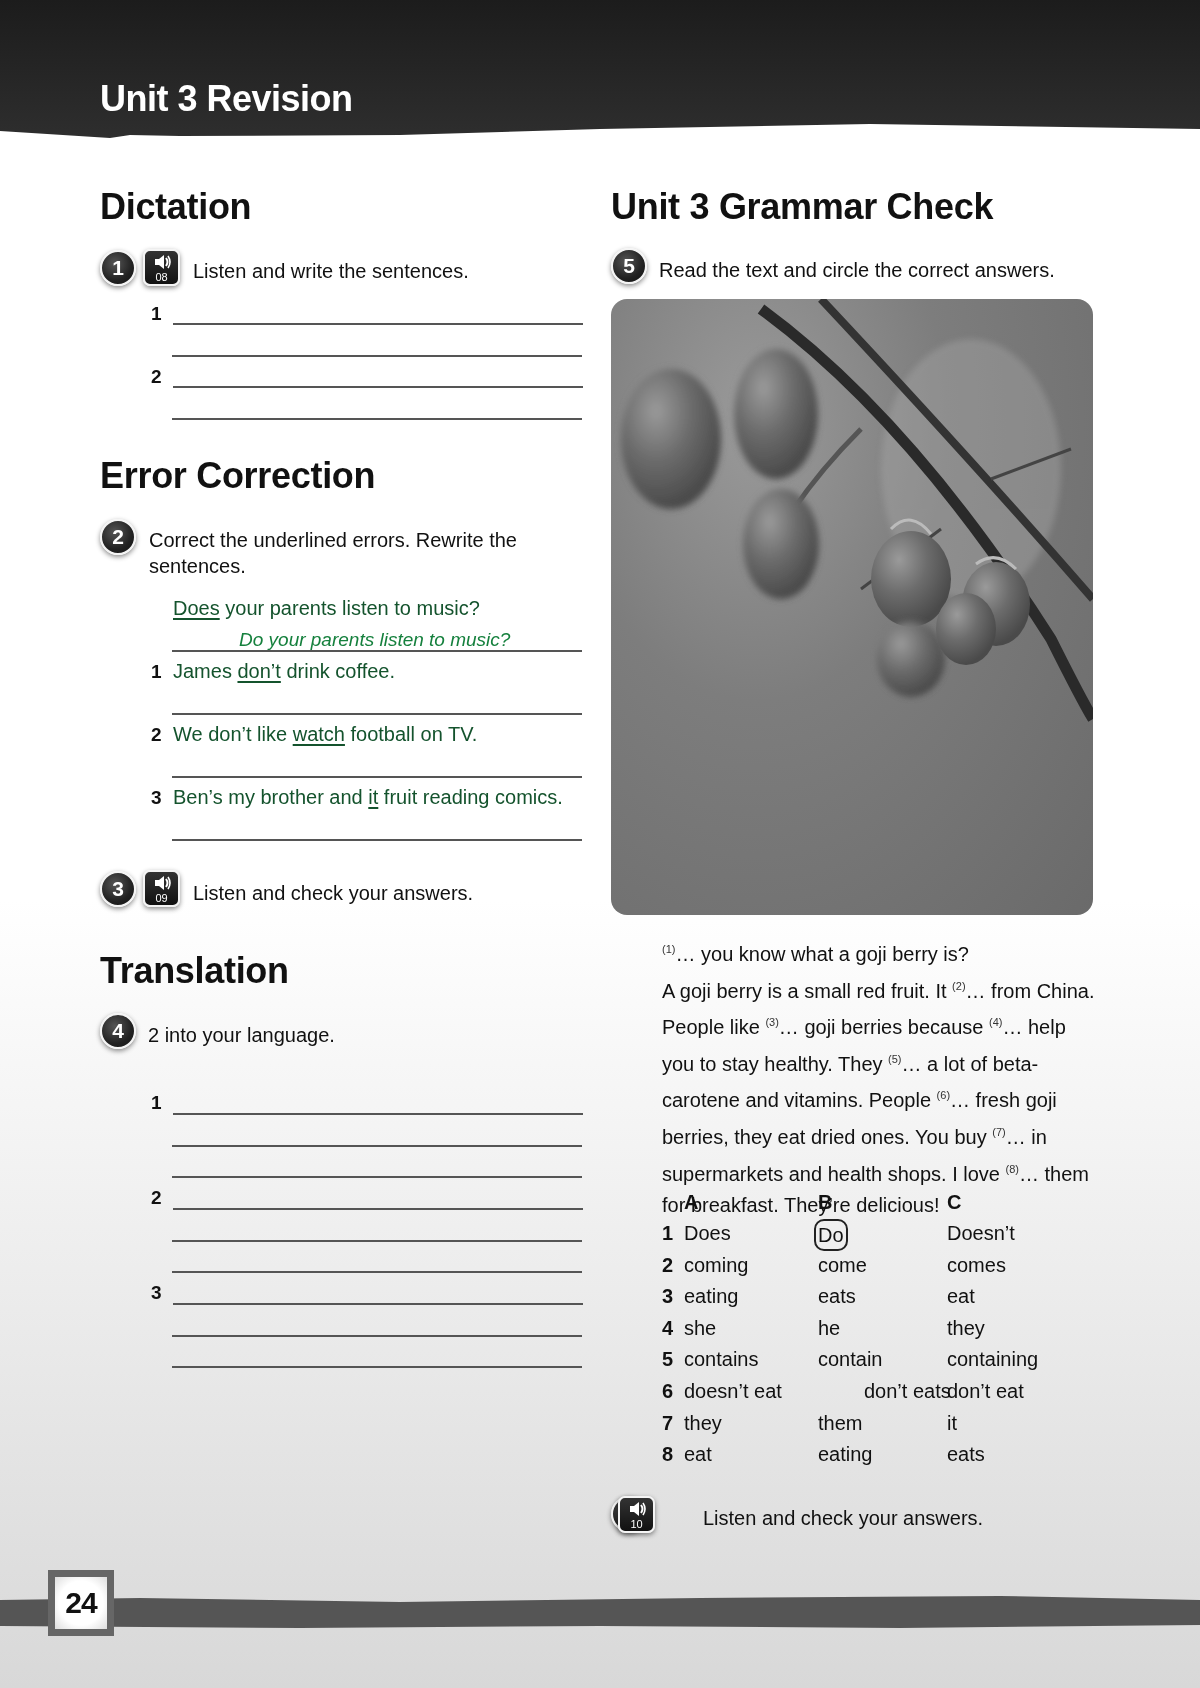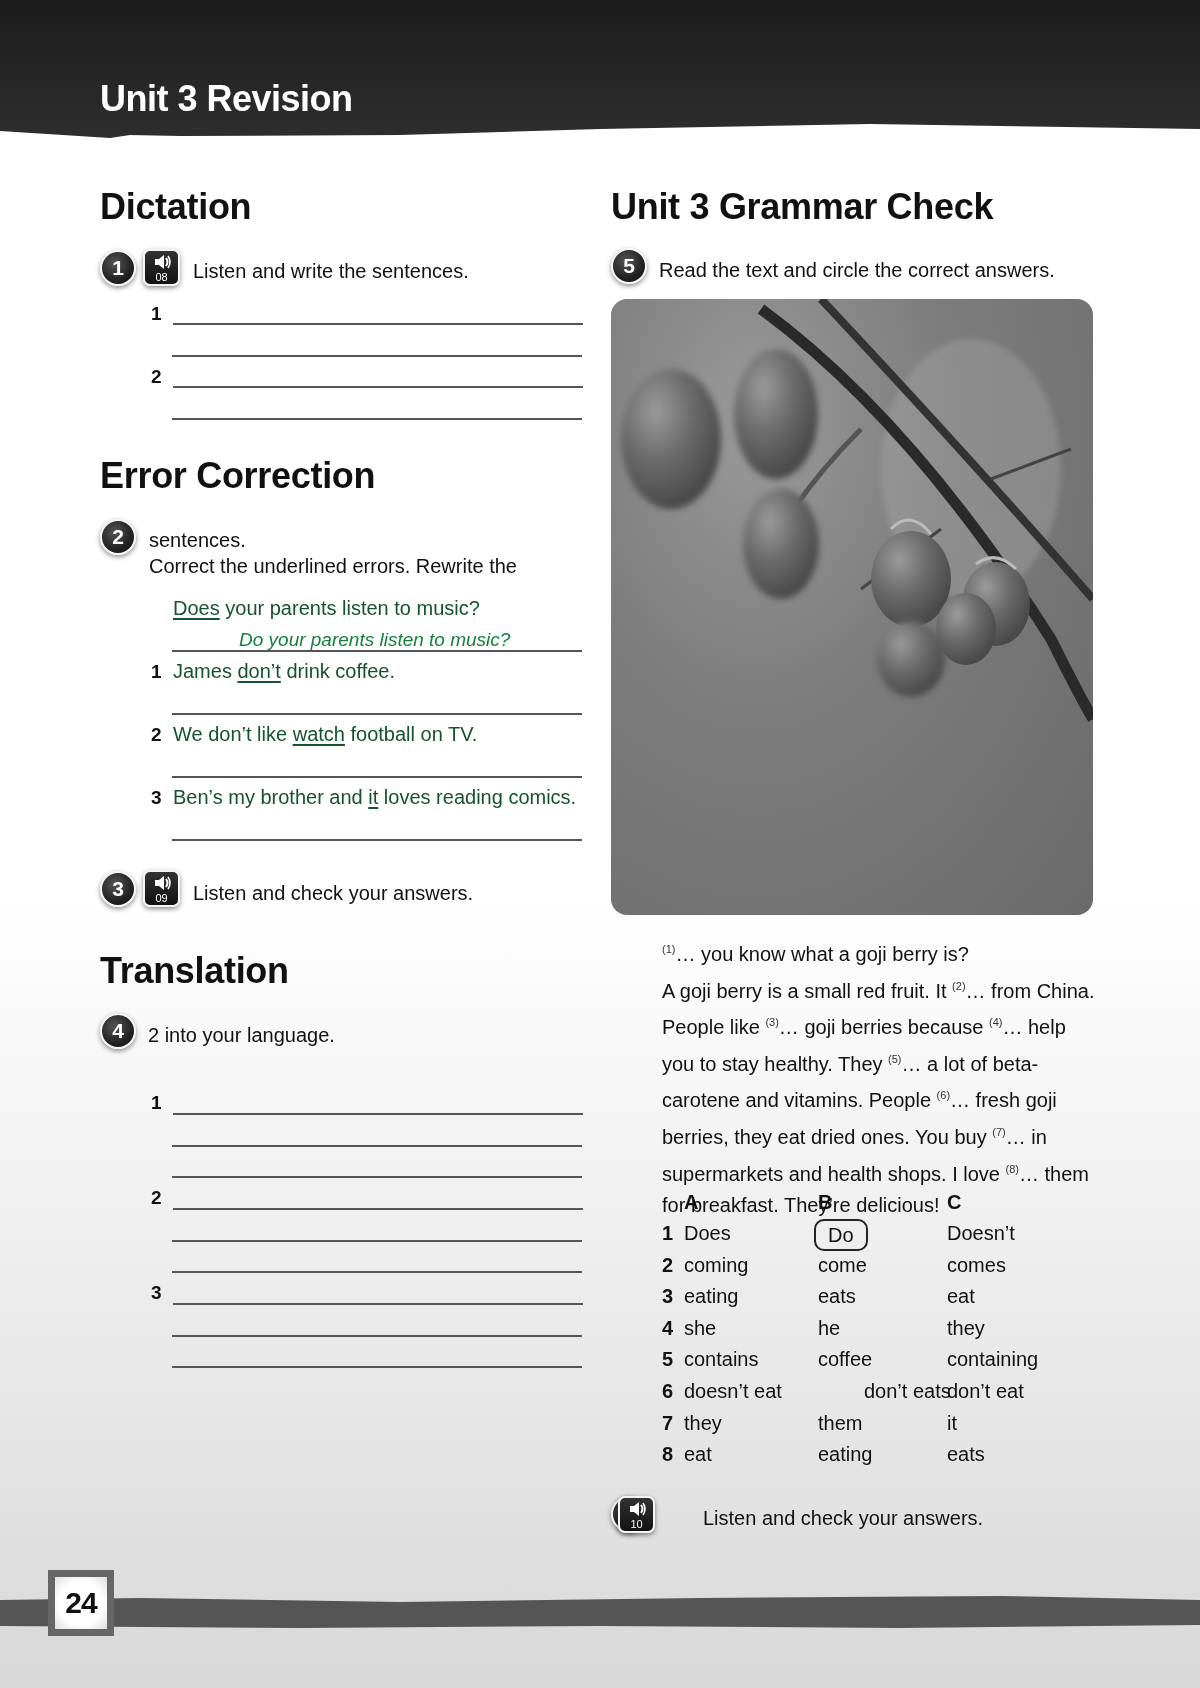--- a/index.html
+++ b/index.html
@@ -64,21 +64,21 @@
     position: absolute; left: 662px; top: 934px; width: 440px;
     font-size: 20px; line-height: 31.6px; color: #111;
   }
   .reading sup { font-size: 11px; vertical-align: 8px; color: #333; }
   .opt-head {
     position: absolute; font-size: 20px; font-weight: bold; color: #111;
   }
   .opt-num { position: absolute; font-size: 20px; font-weight: bold; color: #111; }
   .opt { position: absolute; font-size: 20px; color: #111; }
   .opt.circled {
-    border: 2px solid #222; border-radius: 10px; padding: 0 12px; margin-left: -4px; margin-top: -3px; line-height: 28px;
+    border: 2px solid #222; border-radius: 10px; padding: 0 2px; margin-left: -4px; margin-top: -3px; line-height: 28px;
   }
   .footer-band { position: absolute; left: 0; top: 1590px; width: 1200px; height: 40px; }
   .page-box {
     position: absolute; left: 48px; top: 1570px; width: 66px; height: 66px;
     background: #666; padding: 7px;
   }
   .page-box .inner {
     width: 100%; height: 100%; background: radial-gradient(circle, #fff 60%, #ddd 100%);
     display: flex; align-items: center; justify-content: center;
     font-weight: bold; font-size: 30px; color: #111; letter-spacing: -1px;
@@ -115,38 +115,38 @@
 <div class="num" style="left:151px; top:303px;">1</div>
 <div class="wline" style="left:173px; top:323px; width:410px;"></div>
 <div class="wline" style="left:172px; top:355px; width:410px;"></div>
 <div class="num" style="left:151px; top:366px;">2</div>
 <div class="wline" style="left:173px; top:386px; width:410px;"></div>
 <div class="wline" style="left:172px; top:418px; width:410px;"></div>
 
 <div class="section-title" style="left:100px; top:455px;">Error Correction</div>
 <div class="ex-badge" style="left:100px; top:519px;">2</div>
 <div class="instr" style="left:149px; top:527px;">
+  <div>Correct the underlined errors. Rewrite the</div>
   <div>sentences.</div>
-  <div>Correct the underlined errors. Rewrite the</div>
 </div>
 
 <div class="sentence" style="left:173px; top:597px;"><span class="u">Does</span><span> your parents listen to music?</span></div>
 <div class="example-answer" style="left:239px; top:629px;">Do your parents listen to music?</div>
 <div class="wline" style="left:172px; top:650px; width:410px;"></div>
 
 <div class="num" style="left:151px; top:661px;">1</div>
 <div class="sentence" style="left:173px; top:660px;"><span>James </span><span class="u">don’t</span><span> drink coffee.</span></div>
 <div class="wline" style="left:172px; top:713px; width:410px;"></div>
 
 <div class="num" style="left:151px; top:724px;">2</div>
 <div class="sentence" style="left:173px; top:723px;"><span>We don’t like </span><span class="u">watch</span><span> football on TV.</span></div>
 <div class="wline" style="left:172px; top:776px; width:410px;"></div>
 
 <div class="num" style="left:151px; top:787px;">3</div>
-<div class="sentence" style="left:173px; top:786px;"><span>Ben’s my brother and </span><span class="u">it</span><span> loves reading comics.</span></div>
+<div class="sentence" style="left:173px; top:786px;"><span>Ben’s my brother and </span><span class="u">it</span><span> fruit reading comics.</span></div>
 <div class="wline" style="left:172px; top:839px; width:410px;"></div>
 
 <div class="ex-badge" style="left:100px; top:871px;">3</div>
 <div class="audio-badge" style="left:143px; top:870px;">
   <svg class="spk" viewBox="0 0 18 16">
     <path d="M1,5 H5 L10,1 V15 L5,11 H1 Z" fill="#fff"></path>
     <path d="M12,4 Q15,8 12,12" stroke="#fff" stroke-width="2" fill="none"></path>
     <path d="M14,2 Q18,8 14,14" stroke="#fff" stroke-width="1.6" fill="none"></path>
   </svg>
   <span class="track">09</span>
@@ -226,21 +226,21 @@
     <div class="opt-num" style="left: 662px; top: 1285.2px;">3</div>
     <div class="opt" style="left: 684px; top: 1285.2px;">eating</div>
     <div class="opt" style="left: 818px; top: 1285.2px;">eats</div>
     <div class="opt" style="left: 947px; top: 1285.2px;">eat</div>
     <div class="opt-num" style="left: 662px; top: 1316.8px;">4</div>
     <div class="opt" style="left: 684px; top: 1316.8px;">she</div>
     <div class="opt" style="left: 818px; top: 1316.8px;">he</div>
     <div class="opt" style="left: 947px; top: 1316.8px;">they</div>
     <div class="opt-num" style="left: 662px; top: 1348.4px;">5</div>
     <div class="opt" style="left: 684px; top: 1348.4px;">contains</div>
-    <div class="opt" style="left: 818px; top: 1348.4px;">coffee</div>
+    <div class="opt" style="left: 818px; top: 1348.4px;">contain</div>
     <div class="opt" style="left: 947px; top: 1348.4px;">containing</div>
     <div class="opt-num" style="left: 662px; top: 1380px;">6</div>
     <div class="opt" style="left: 684px; top: 1380px;">doesn’t eat</div>
     <div class="opt" style="left: 818px; top: 1380px; margin-left: 46px;">don’t eats</div>
     <div class="opt" style="left: 947px; top: 1380px;">don’t eat</div>
     <div class="opt-num" style="left: 662px; top: 1411.6px;">7</div>
     <div class="opt" style="left: 684px; top: 1411.6px;">they</div>
     <div class="opt" style="left: 818px; top: 1411.6px;">them</div>
     <div class="opt" style="left: 947px; top: 1411.6px;">it</div>
     <div class="opt-num" style="left: 662px; top: 1443.2px;">8</div>

